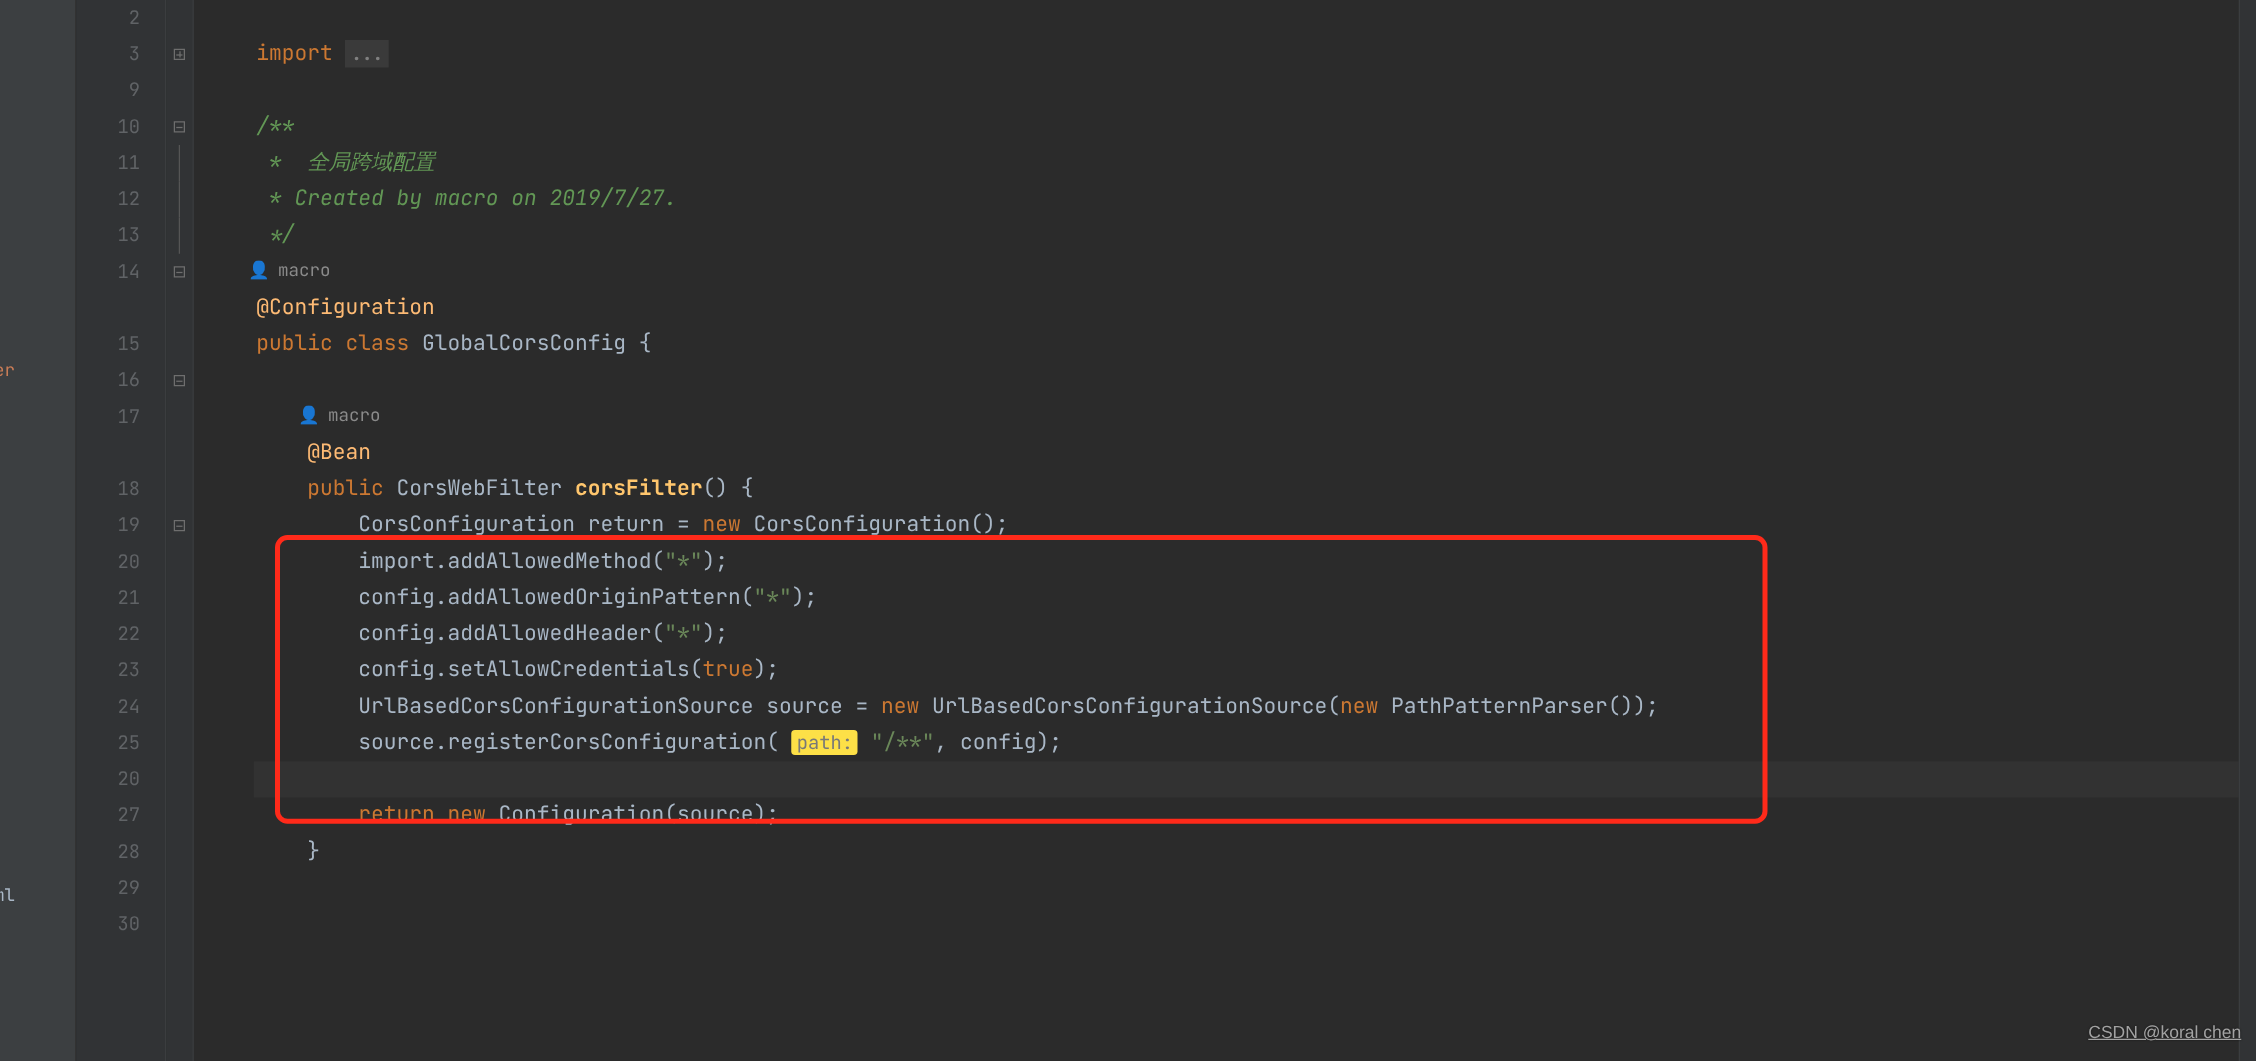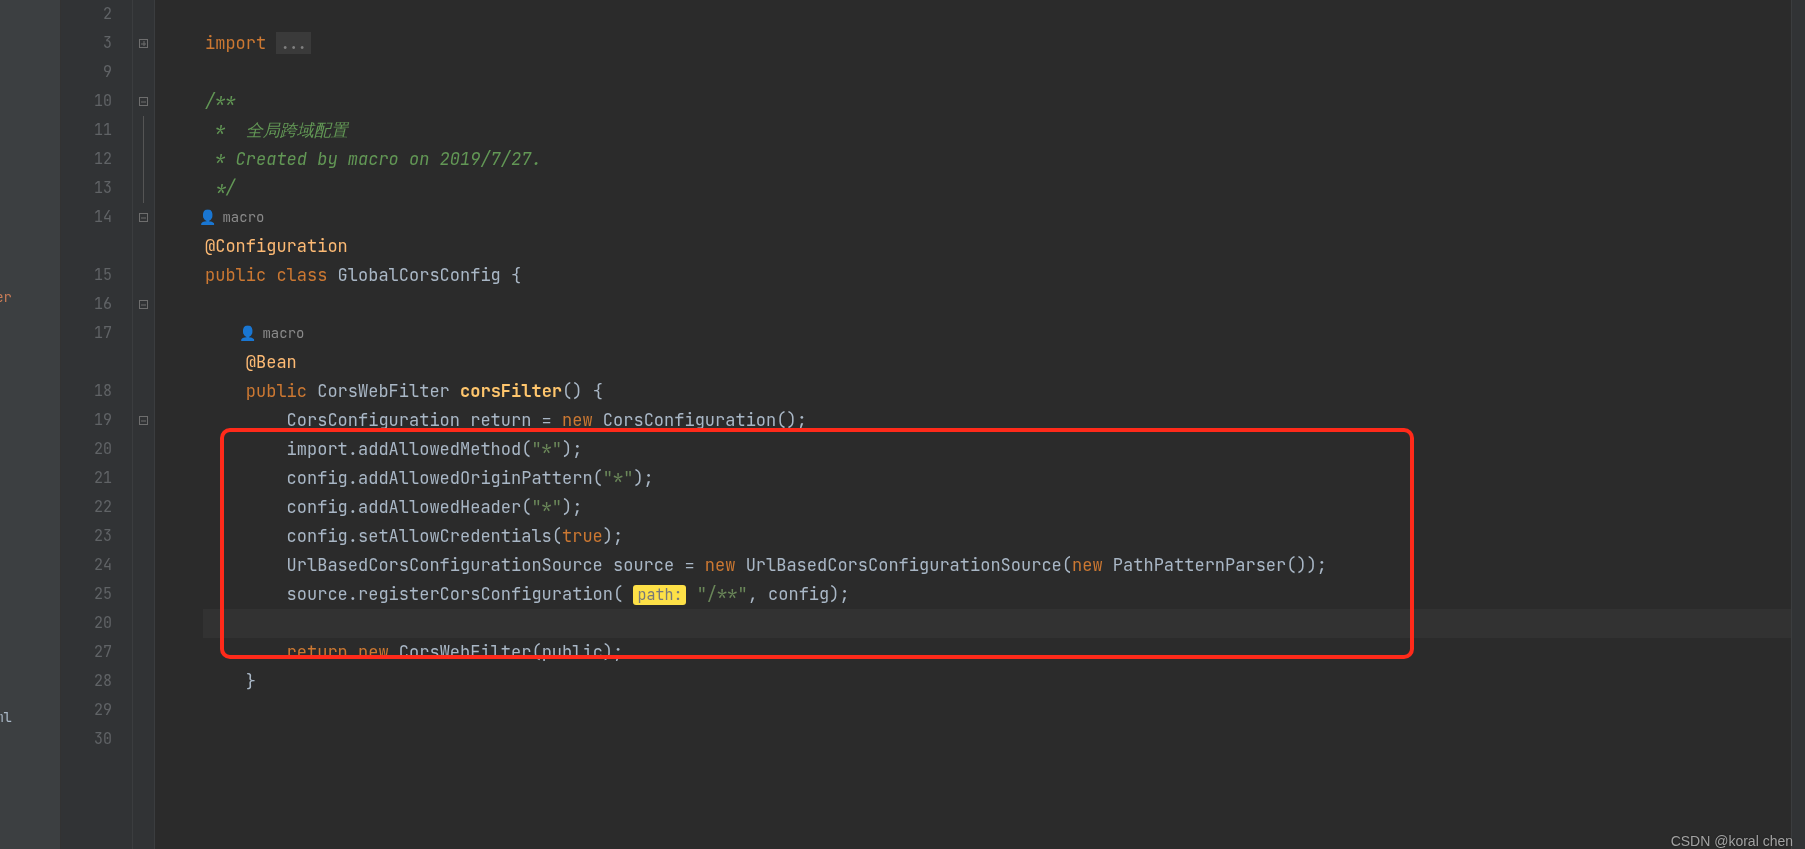--- a/index.html
+++ b/index.html
@@ -83,24 +83,25 @@
     position:absolute;
     border: 4px solid #ff2a1a;
     border-radius: 10px;
     pointer-events:none;
   }
   .right-strip {
     position:absolute; right:0; top:0; bottom:0; width:14px;
     background:#313335; border-left:1px solid #3b3d3f;
   }
   .watermark {
-    position:absolute; right:12px; bottom:0;
+    position:absolute; right:12px; bottom:16px;
     color:#b7b7b7; font-size:14px; font-family: sans-serif;
     text-shadow: 0 0 2px rgba(0,0,0,.6);
     opacity:.85;
+    text-decoration:underline;
   }
 </style>
 </head>
 <body>
 
 <div class="root">
   <div class="sidebar">
 
     <div class="truncated ml" style="top:288px">oller</div>
 
@@ -204,21 +205,21 @@
       <div class="code-line">    <span class="anno">@Bean</span></div>
       <div class="code-line">    <span class="kw">public </span><span class="default">CorsWebFilter </span><span class="fn">corsFilter</span><span class="default">() {</span></div>
       <div class="code-line">        <span class="default">CorsConfiguration return = </span><span class="kw">new </span><span class="default">CorsConfiguration();</span></div>
       <div class="code-line">        <span class="default">import.addAllowedMethod(</span><span class="str">"*"</span><span class="default">);</span></div>
       <div class="code-line">        <span class="default">config.addAllowedOriginPattern(</span><span class="str">"*"</span><span class="default">);</span></div>
       <div class="code-line">        <span class="default">config.addAllowedHeader(</span><span class="str">"*"</span><span class="default">);</span></div>
       <div class="code-line">        <span class="default">config.setAllowCredentials(</span><span class="kw">true</span><span class="default">);</span></div>
       <div class="code-line">        <span class="default">UrlBasedCorsConfigurationSource source = </span><span class="kw">new </span><span class="default">UrlBasedCorsConfigurationSource(</span><span class="kw">new </span><span class="default">PathPatternParser());</span></div>
       <div class="code-line">        <span class="default">source.registerCorsConfiguration( </span><span class="hint">path:</span><span class="str"> "/**"</span><span class="default">, config);</span></div>
       <div class="code-line current"></div>
-      <div class="code-line">        <span class="kw">return </span><span class="kw">new </span><span class="default">CorsWebFilter(public);</span></div>
+      <div class="code-line">        <span class="kw">return </span><span class="kw">new </span><span class="default">Configuration(source);</span></div>
       <div class="code-line">    <span class="default">}</span></div>
       <div class="code-line"></div>
 
       <div class="highlight-box" id="hlbox" style="left: 65px; top: 428px; width: 1194px; height: 231px;"></div>
       <div class="right-strip"></div>
     </div>
   </div>
 
   <div class="watermark">CSDN @koral chen</div>
 </div>

